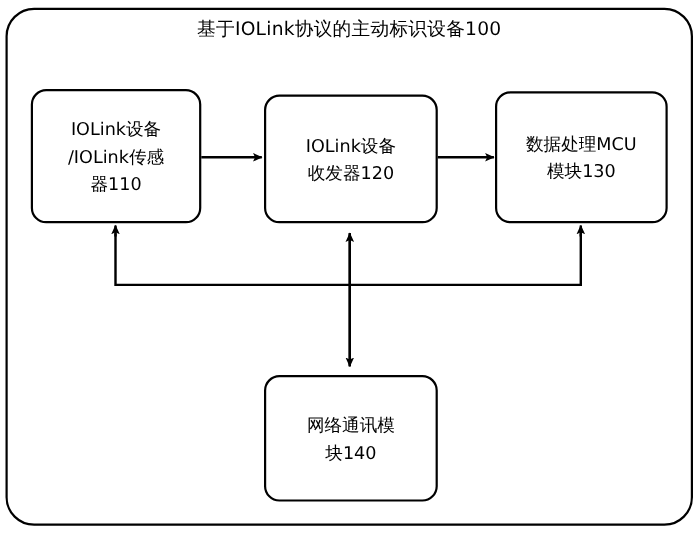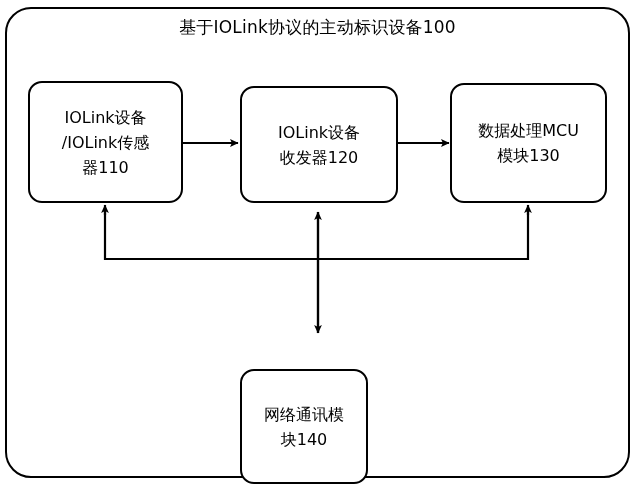--- a/index.html
+++ b/index.html
@@ -79,23 +79,22 @@
   }
   #box-mcu {
     left: 450px;
     top: 83px;
     width: 157px;
     height: 120px;
   }
   #box-network {
     left: 240px;
     top: 341px;
-    width: 128px;
+    width: 158px;
     height: 115px;
-    margin-top: 28px;
   }
 </style>
 </head>
 <body>
 
 <div id="canvas">
 
   <svg id="diagram-svg" viewBox="0 0 636 500" xmlns="http://www.w3.org/2000/svg">
     <defs>
       <marker id="arrow-head" markerWidth="9" markerHeight="9" refX="8" refY="4.5" orient="auto" markerUnits="userSpaceOnUse">

